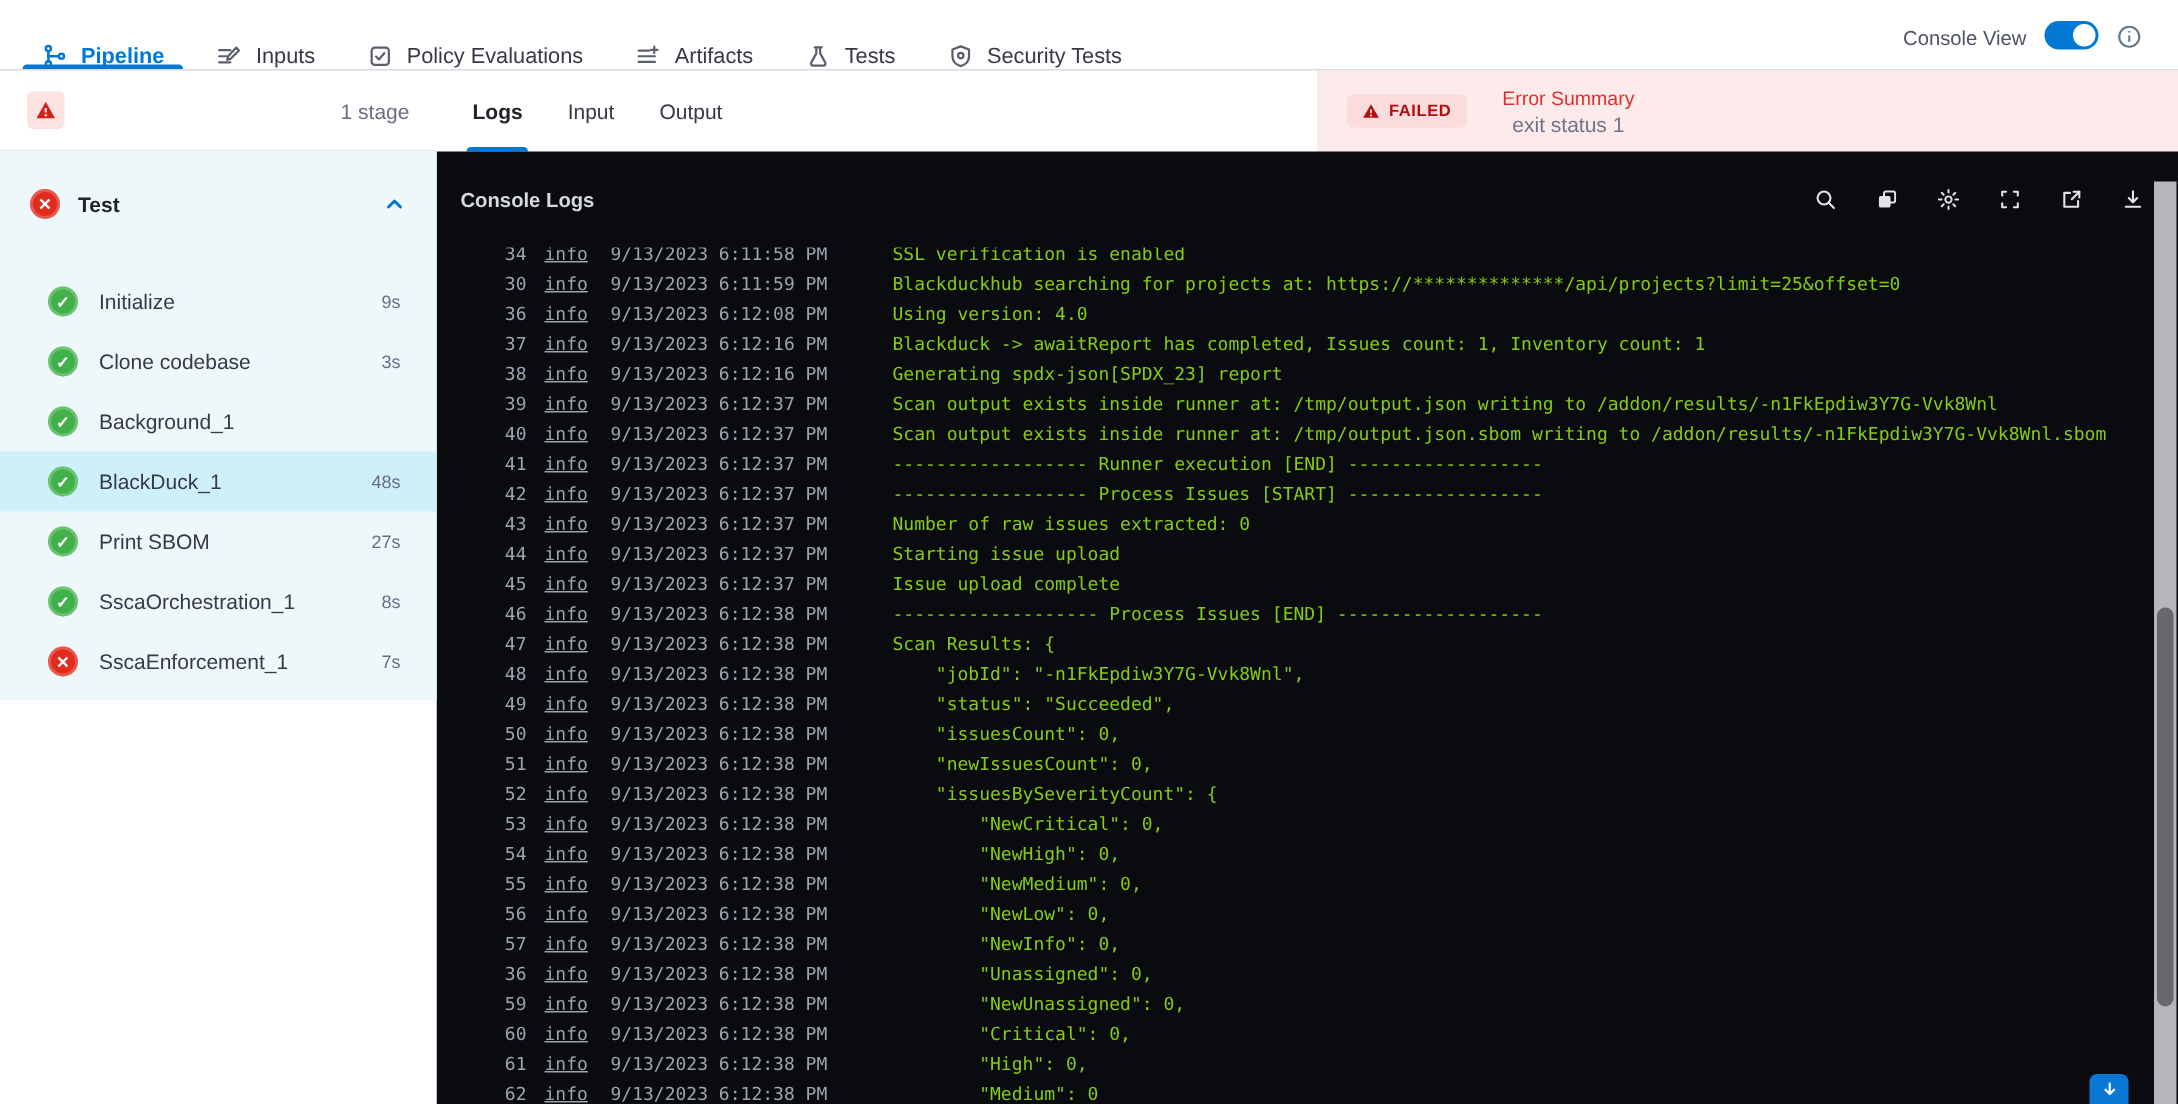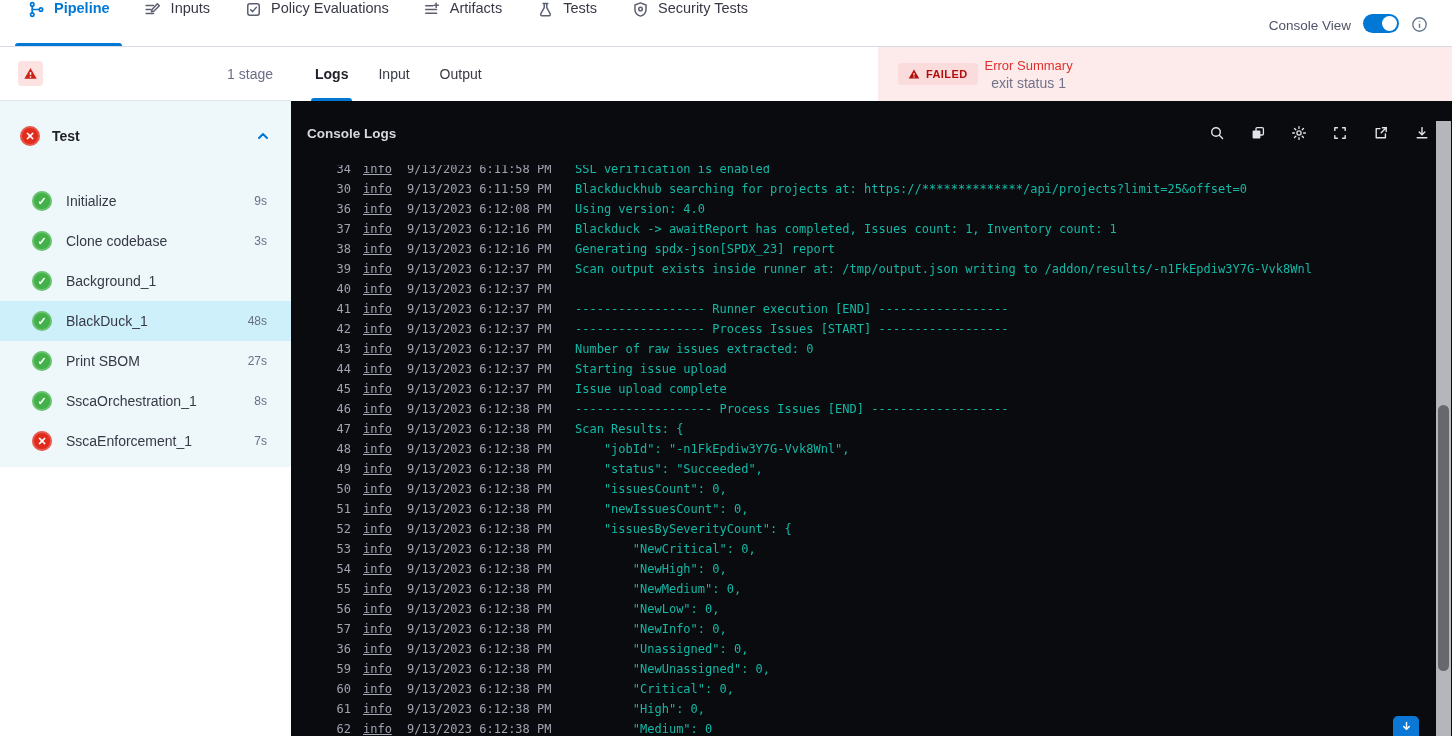--- a/index.html
+++ b/index.html
@@ -3,21 +3,21 @@
 <meta charset="utf-8">
 <style>
   * { margin:0; padding:0; box-sizing:border-box; }
   html,body { width:1452px; height:736px; overflow:hidden; background:#fff;
               font-family:"Liberation Sans", sans-serif; }
 
   
   .topnav { position:absolute; left:0; top:0; width:1452px; height:47px; background:#fff;
             border-bottom:1px solid #d9dae6; display:flex; align-items:center; padding:0 24px 0 27px; z-index:30; }
   .nav-tabs { display:flex; align-items:stretch; height:100%; gap:34px; }
-  .nav-tab { display:flex; align-items:flex-start; gap:9px; position:relative; cursor:pointer;
+  .nav-tab { display:flex; align-items:flex-end; gap:9px; position:relative; cursor:pointer;
              font-size:14.5px; color:#383946; font-weight:500; }
   .nav-tab .nicon { width:18px; height:18px; display:flex; align-items:center; justify-content:center; color:#5c5f70; }
   .nav-tab.active { color:#0278d5; font-weight:700; }
   .nav-tab.active .nicon { color:#0278d5; }
   .nav-tab.active::after { content:""; position:absolute; left:-12px; right:-12px; bottom:0;
              height:3px; background:#0278d5; border-radius:3px 3px 0 0; }
   .nav-right { margin-left:auto; display:flex; align-items:flex-end; gap:12px; }
   .console-view-label { font-size:13.5px; color:#4f5368; }
   .toggle { width:36px; height:19px; border-radius:10px; background:#0278d5; position:relative; cursor:pointer; }
   .toggle .knob { position:absolute; right:2px; top:2px; width:15px; height:15px; border-radius:50%; background:#fff; }
@@ -46,42 +46,42 @@
 
   
   .main { position:absolute; left:291px; top:47px; right:0; bottom:0; }
   .main-header { position:absolute; top:0; left:0; right:0; height:54px; background:#fff; }
   .log-tabs { display:flex; gap:30px; padding-left:24px; height:100%; align-items:center; }
   .log-tab { font-size:14px; color:#383946; position:relative; height:100%; display:flex; align-items:center; cursor:pointer; }
   .log-tab.active { font-weight:700; color:#22222a; }
   .log-tab.active::after { content:""; position:absolute; left:-4px; right:-4px; bottom:0; height:3px;
                            background:#0278d5; border-radius:3px 3px 0 0; }
   .error-area { position:absolute; right:0; top:0; width:574px; height:54px; background:#fcebea;
-                display:flex; align-items:center; padding-left:20px; gap:7px; }
+                display:flex; align-items:center; padding-left:20px; gap:24px; }
   .failed-badge { display:flex; align-items:center; gap:6px; background:#f9dcdb; border-radius:4px;
                   padding:5px 10px; }
   .failed-text { font-size:11px; font-weight:700; letter-spacing:.4px; color:#b40d0d; }
   .error-col { display:flex; flex-direction:column; gap:2px;align-items:center; }
   .error-title { font-size:13px; color:#e0302e; font-weight:500; }
   .error-msg { font-size:14px; color:#71738a; }
 
   
   .console { position:absolute; top:54px; left:0; right:0; bottom:0; background:#0a0b0f; }
   .console-header { height:64px; display:flex; align-items:center; padding:0 22px 0 16px; }
   .console-title { font-size:13.5px; font-weight:700; color:#d7d9e0; }
   .console-icons { margin-left:auto; display:flex; align-items:center; gap:24px; }
   .cicon { width:17px; height:17px; color:#e2e4ea; display:flex; align-items:center; justify-content:center; cursor:pointer; }
   .log-area { position:absolute; top:64px; left:0; right:18px; bottom:0; overflow:hidden; }
   .log-list { margin-top:-6px; }
   .log-row { height:20px; display:flex; align-items:center;
              font-family:"DejaVu Sans Mono", monospace; font-size:12px; }
   .ln  { width:24px; margin-left:36px; text-align:right; color:#9fa3b0; flex:0 0 auto; }
   .lvl { width:32px; margin-left:12px; color:#9fa3b0; flex:0 0 auto;text-decoration:underline; }
   .ts  { width:152px; margin-left:12px; color:#9fa3b0; flex:0 0 auto; }
-  .msg { margin-left:16px; color:#14b8a6; white-space:pre; }
+  .msg { margin-left:36px; color:#84cc16; white-space:pre; }
 
   .scroll-track { position:absolute; right:1px; top:121px; bottom:0; width:15px; background:#b4b6bb; z-index:25; }
   .scroll-thumb { position:absolute; left:2px; width:11px; top:284px; height:266px; background:#66686d; border-radius:6px; }
   .scroll-down-btn { position:absolute; right:33px; bottom:0; width:26px; height:20px; background:#0b78d6;
                      border-radius:5px 5px 0 0; display:flex; align-items:center; justify-content:center;
                      color:#fff; font-size:13px; cursor:pointer; z-index:26; }
   svg { display:block; }
 </style>
 </head>
 <body>
@@ -328,20 +328,21 @@
           <div class="log-row">
             <span class="ln">39</span>
             <span class="lvl">info</span>
             <span class="ts">9/13/2023 6:12:37 PM</span>
             <span class="msg">Scan output exists inside runner at: /tmp/output.json writing to /addon/results/-n1FkEpdiw3Y7G-Vvk8Wnl</span>
           </div>
           <div class="log-row">
             <span class="ln">40</span>
             <span class="lvl">info</span>
             <span class="ts">9/13/2023 6:12:37 PM</span>
+            <span class="msg">Scan output exists inside runner at: /tmp/output.json.sbom writing to /addon/results/-n1FkEpdiw3Y7G-Vvk8Wnl.sbom</span>
           </div>
           <div class="log-row">
             <span class="ln">41</span>
             <span class="lvl">info</span>
             <span class="ts">9/13/2023 6:12:37 PM</span>
             <span class="msg">------------------ Runner execution [END] ------------------</span>
           </div>
           <div class="log-row">
             <span class="ln">42</span>
             <span class="lvl">info</span>

